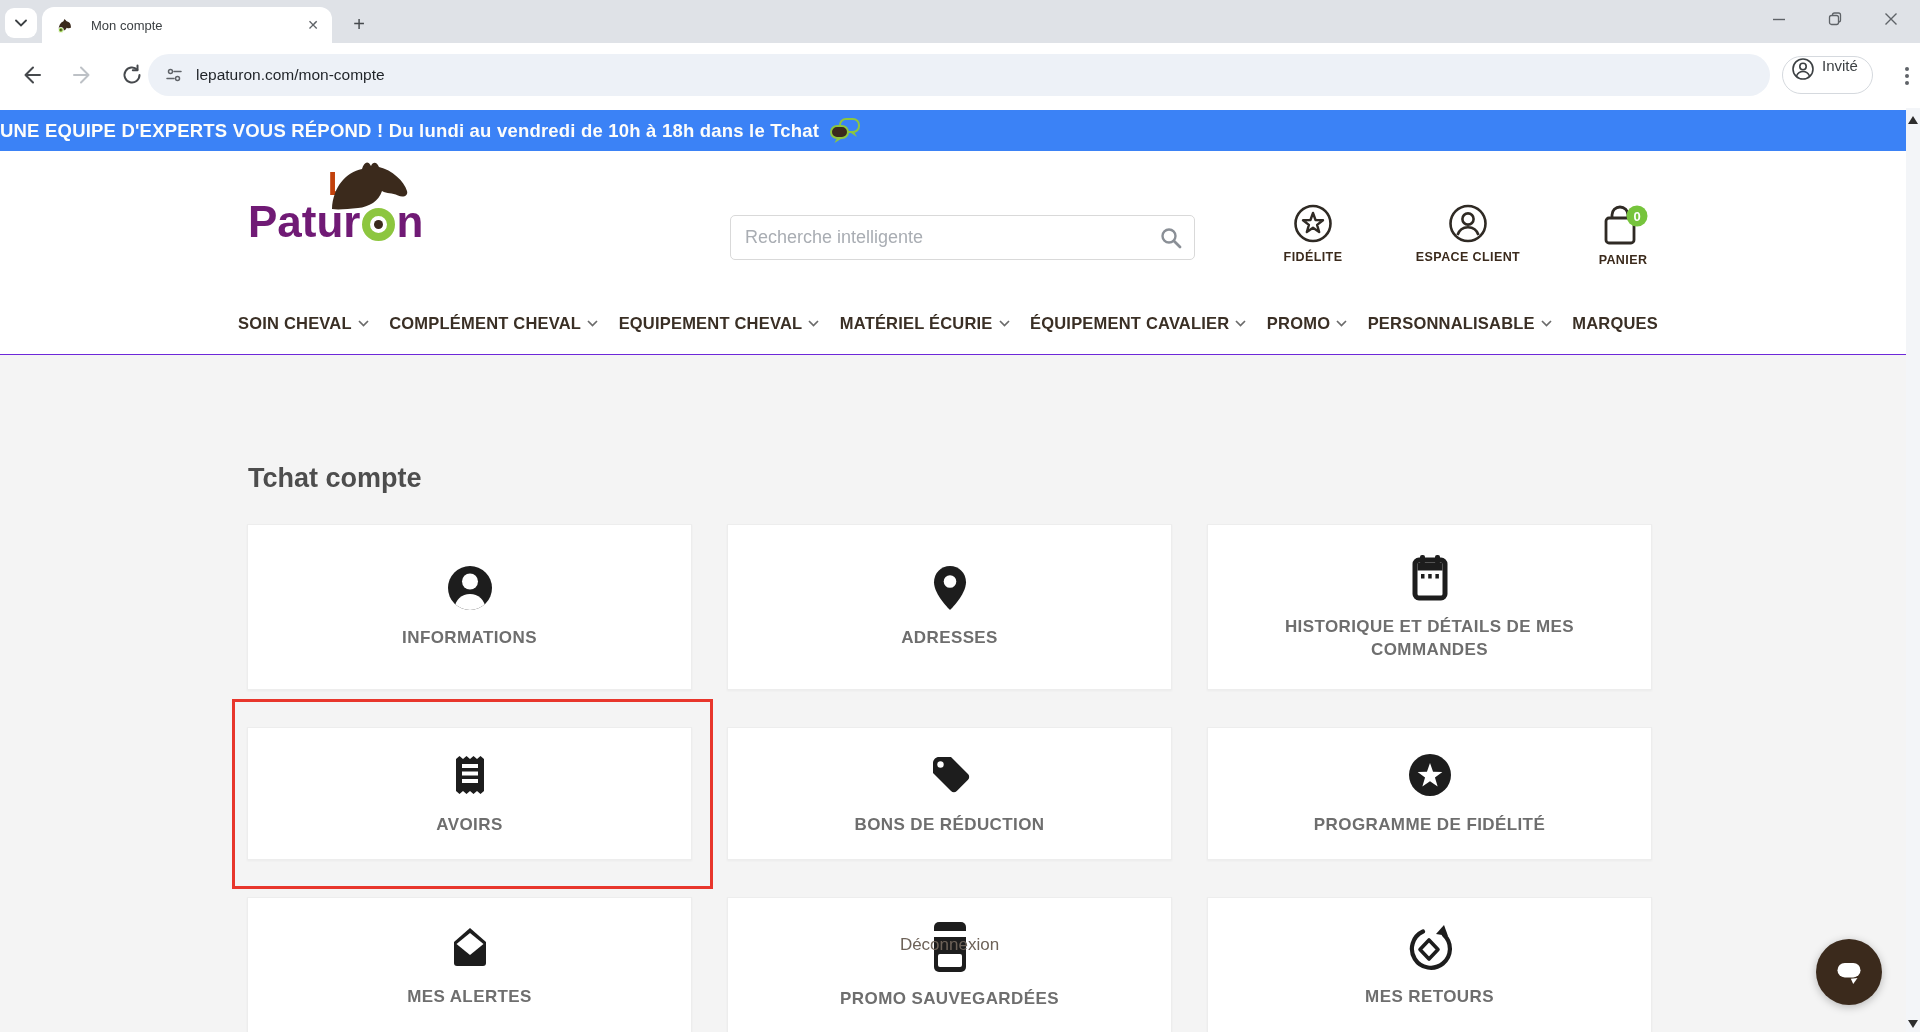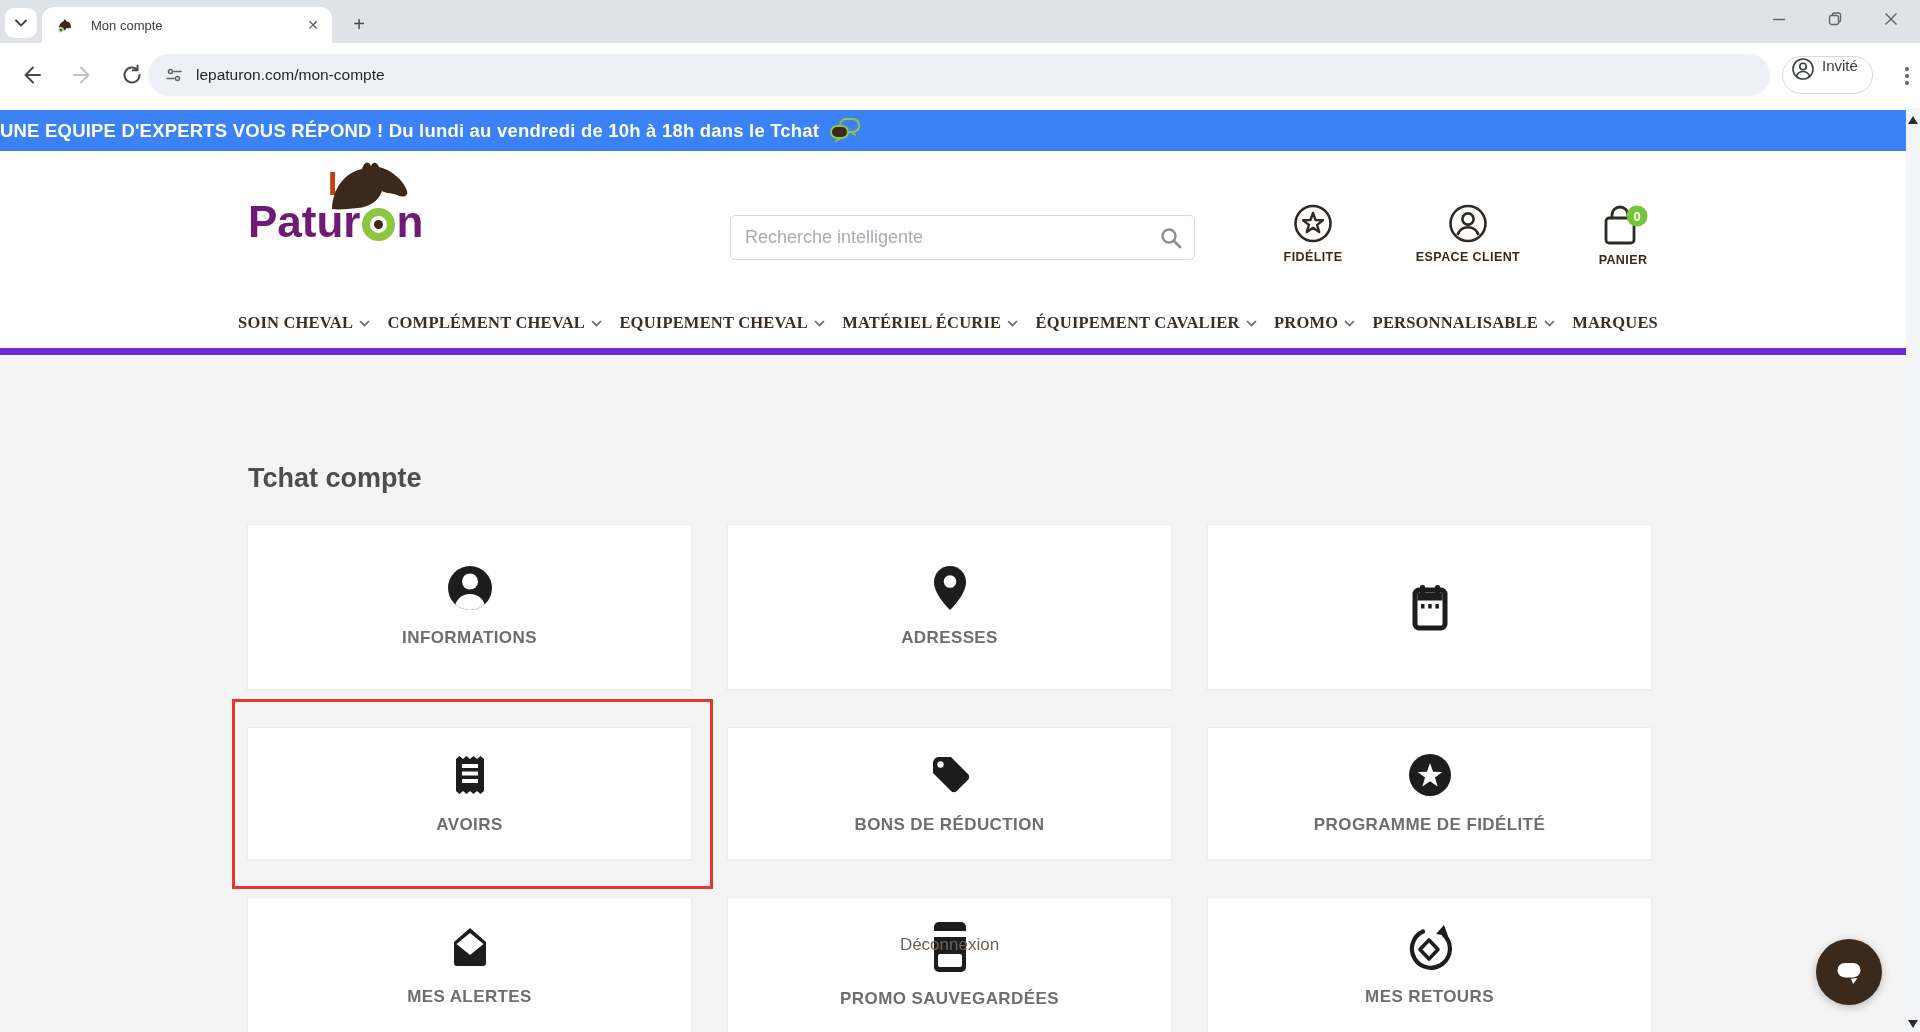--- a/index.html
+++ b/index.html
@@ -54,21 +54,21 @@
     display:flex; align-items:center; background:#fff; }
   .search-box input { flex:1; border:none; outline:none; font-size:18px; color:#333; padding:0 14px;
     font-family:"Liberation Sans","DejaVu Sans",sans-serif; background:transparent; }
   .search-box input::placeholder { color:#a9adb3; }
   .search-btn { width:46px; height:100%; display:flex; align-items:center; justify-content:center; cursor:pointer; }
 
   .header-actions { position:absolute; left:1268px; top:52px; width:400px; display:flex; justify-content:space-between; }
   .h-action { display:flex; flex-direction:column; align-items:center; gap:6px; cursor:pointer; min-width:90px; }
   .h-action .lbl { font-size:12.5px; font-weight:bold; letter-spacing:.4px; color:#3b2a1c; white-space:nowrap; }
 
-  .main-nav { position:absolute; left:0; top:183px; width:1906px; height:64px; background:#fff; border-bottom:7px solid #6d28d9;font-family:Liberation Serif, serif; }
+  .main-nav { position:absolute; left:0; top:183px; width:1906px; height:64px; background:#fff; border-bottom:1px solid #6d28d9; }
   .nav-inner { position:absolute; left:238px; top:0; width:1420px; height:64px; display:flex; align-items:center;
     justify-content:space-between; }
   .nav-item { display:flex; align-items:center; gap:6px; font-size:16.5px; font-weight:bold; color:#3a2f25;
     letter-spacing:.2px; cursor:pointer; white-space:nowrap; }
 
   .content { position:absolute; left:0; top:247px; width:1906px; height:677px; background:#f4f4f4; }
   .page-title { position:absolute; left:248px; top:108px; font-size:27px; font-weight:bold; color:#4d4d4d; }
 
   .cards-grid { position:absolute; left:247px; top:169px; width:1405px; display:grid;
     grid-template-columns:445px 445px 445px; grid-template-rows:166px 133px 137px; column-gap:35px; row-gap:37px; }
@@ -319,20 +319,21 @@
         <div class="card">
           <svg width="48" height="48" viewBox="0 0 48 48">
             <rect x="14" y="2" width="5" height="9" rx="2" fill="#1d1d1d"></rect>
             <rect x="29" y="2" width="5" height="9" rx="2" fill="#1d1d1d"></rect>
             <rect x="9" y="7" width="30" height="38" rx="4" fill="none" stroke="#1d1d1d" stroke-width="5"></rect>
             <rect x="11.5" y="9.5" width="25" height="8" fill="#1d1d1d"></rect>
             <rect x="15" y="21" width="3.5" height="4.5" fill="#1d1d1d"></rect>
             <rect x="22.2" y="21" width="3.5" height="4.5" fill="#1d1d1d"></rect>
             <rect x="29.4" y="21" width="3.5" height="4.5" fill="#1d1d1d"></rect>
           </svg>
+          <span class="lbl">HISTORIQUE ET DÉTAILS DE MES COMMANDES</span>
         </div>
 
         <div class="card">
           <svg width="48" height="48" viewBox="0 0 48 48">
             <path d="M10 8 L13.5 5 L17 8 L20.5 5 L24 8 L27.5 5 L31 8 L34.5 5 L38 8 V40 L34.5 43 L31 40 L27.5 43 L24 40 L20.5 43 L17 40 L13.5 43 L10 40 Z" fill="#1d1d1d"></path>
             <rect x="16" y="13" width="16" height="4" fill="#fff"></rect>
             <rect x="16" y="20.5" width="16" height="4" fill="#fff"></rect>
             <rect x="16" y="28" width="16" height="4" fill="#fff"></rect>
           </svg>
           <span class="lbl">AVOIRS</span>

